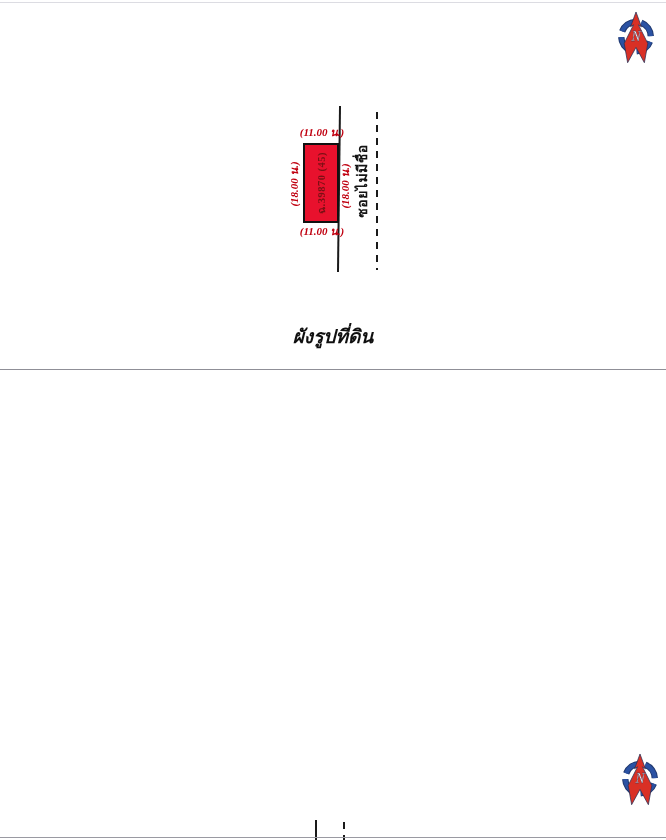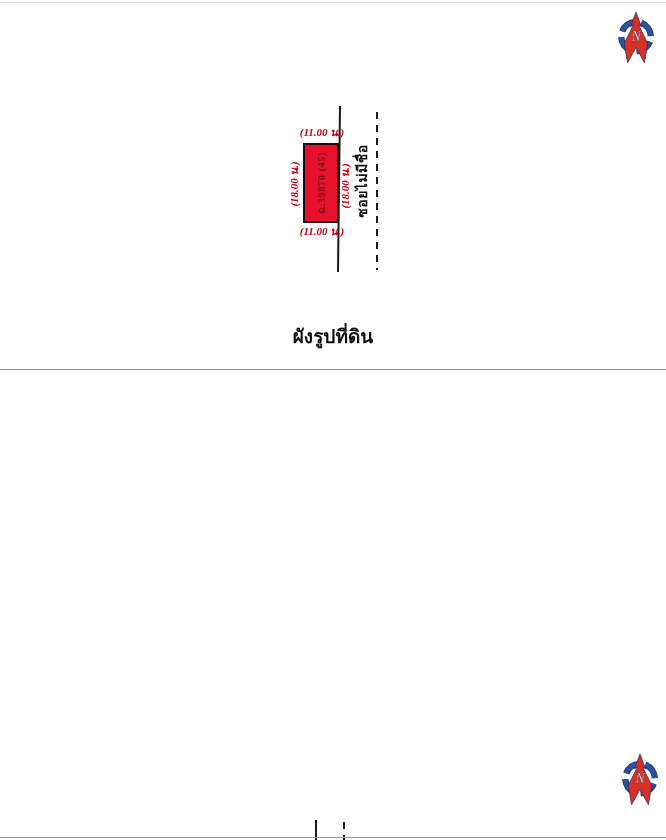--- a/index.html
+++ b/index.html
@@ -49,21 +49,21 @@
   .road{
     position:absolute;transform:translate(-50%,-50%) rotate(-90deg);
     white-space:nowrap;color:#141414;font-weight:600;font-size:14px;
     letter-spacing:.5px;
   }
 
   .caption{
     position:absolute;left:0;width:666px;text-align:center;
     font-weight:bold;color:#101010;
   }
-  .caption.site{top:321px;font-size:19px;}
+  .caption.site{top:321px;font-size:19px;font-style:italic;}
 
   .compass{position:absolute;width:50px;height:64px;}
   .compass.c1{left:611px;top:11px;}
   .compass.c2{left:615px;top:383px;}
 </style>
 </head>
 <body>
 
 <div class="page">
 

